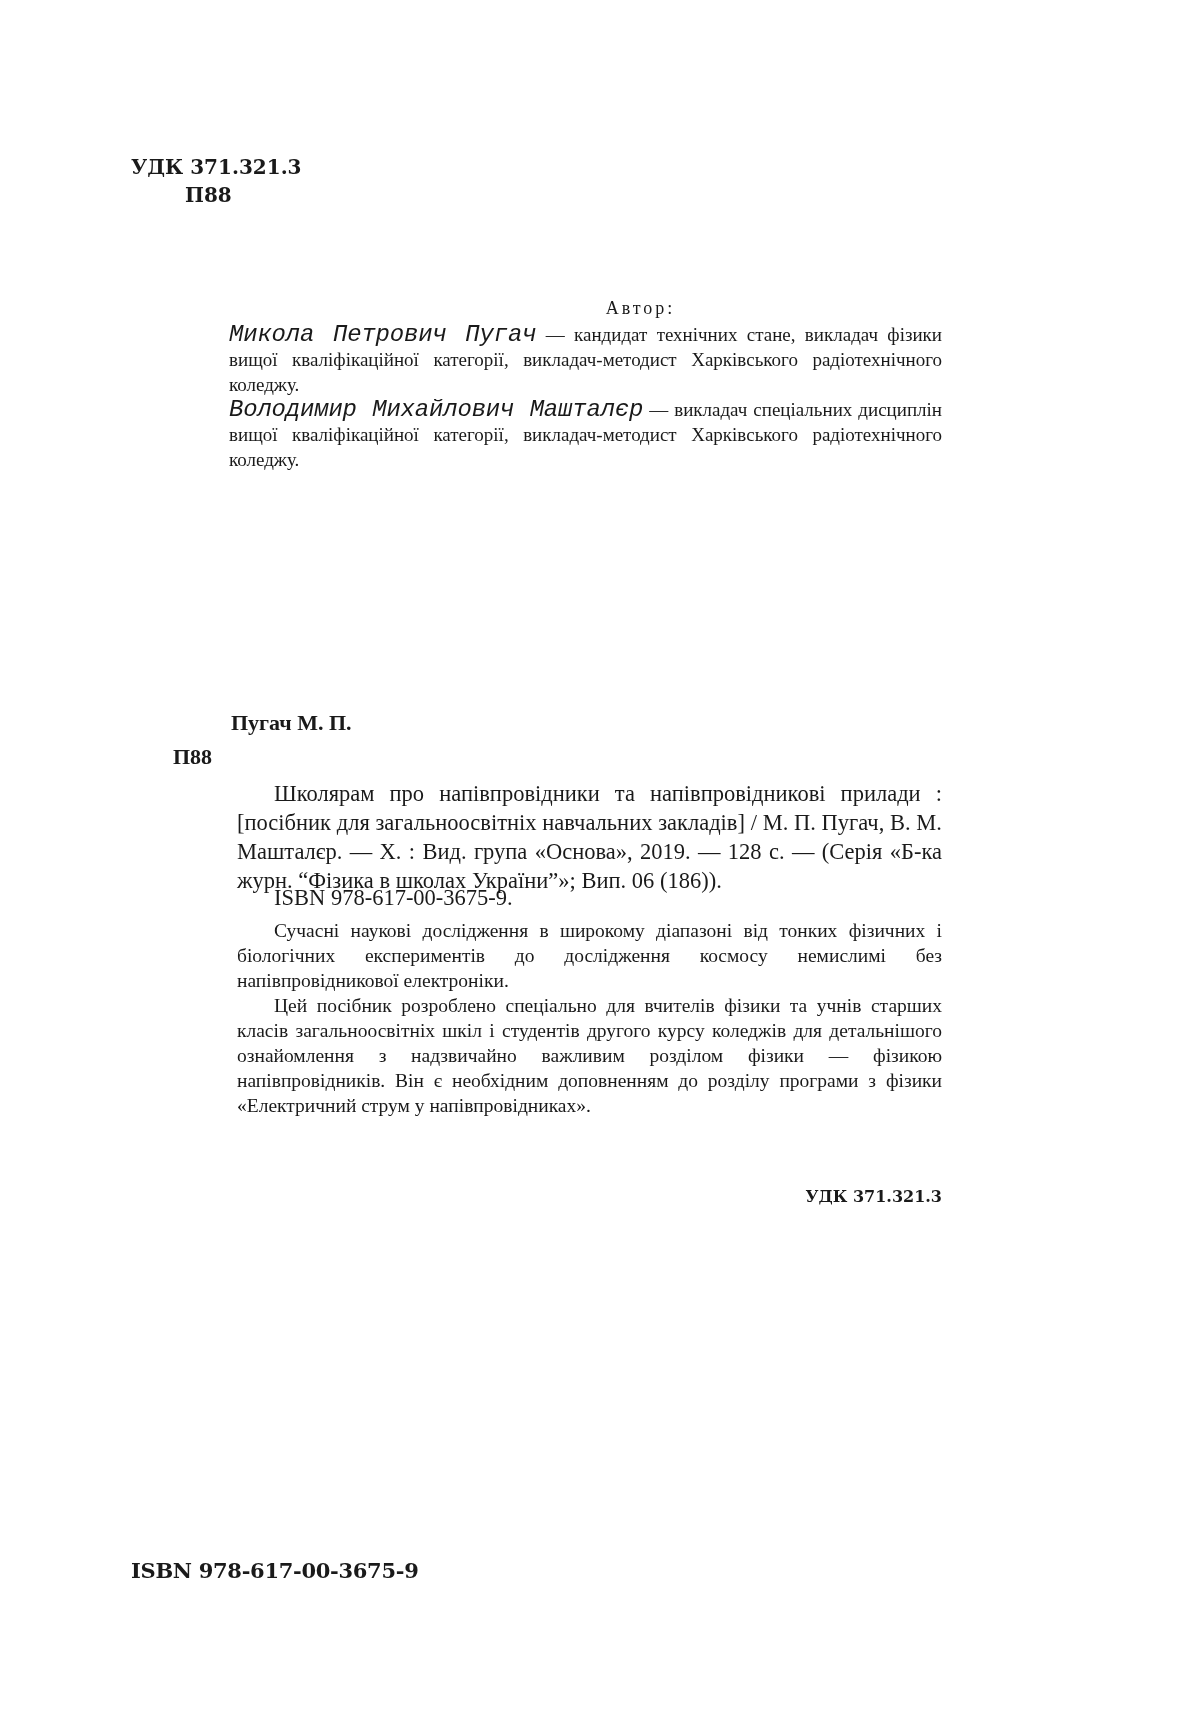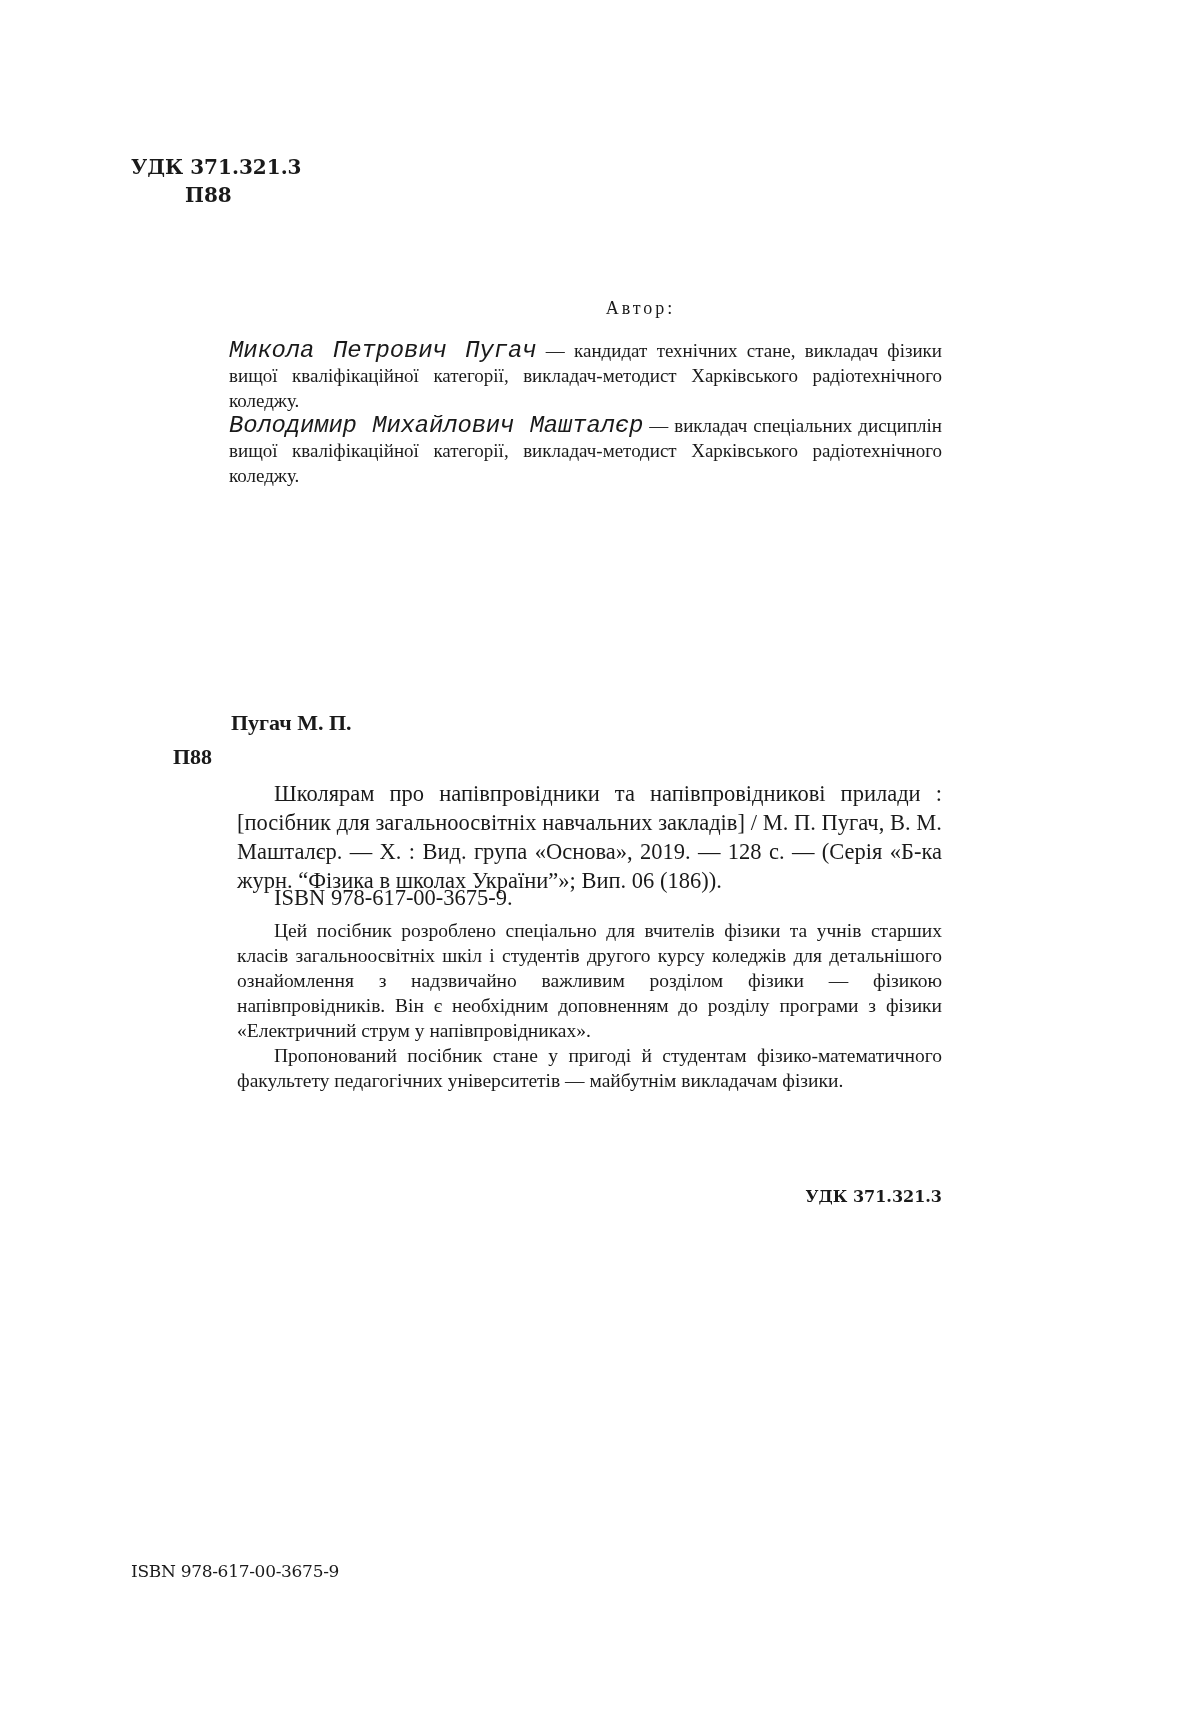--- a/index.html
+++ b/index.html
@@ -35,21 +35,21 @@
       width: 713px;
       font-family: "Liberation Serif", serif;
       font-size: 19px;
       line-height: 25px;
       text-align: justify;
     }
     .authors-heading {
       text-align: center;
       letter-spacing: 3px;
       font-size: 18px;
-      margin-bottom: 17px;
+      margin-bottom: 1px;
       padding-left: 110px;
     }
     .authors p {
       margin: 0;
       text-align: justify;
     }
     .author-name {
       font-family: Liberation Mono, monospace;
       font-style: italic;
       font-size: 24px;
@@ -116,22 +116,22 @@
       font-weight: bold;
       font-size: 16px;
       line-height: 22px;
     }
 
     
     .isbn-footer {
       left: 131px;
       top: 1557px;
       font-family: "DejaVu Serif", serif;
-      font-weight: normal;
-      font-size: 17px;
+      font-weight: bold;
+      font-size: 21px;
       line-height: 28px;
       letter-spacing: -0.3px;
     }
     .copyright-block {
       left: 497px;
       top: 1540px;
       font-family: "DejaVu Serif", serif;
       font-size: 17px;
       line-height: 28px;
     }
@@ -156,20 +156,20 @@
 </div>
 
 <div class="abs bib-author">Пугач М. П.</div>
 <div class="abs bib-code">П88</div>
 <div class="abs bib-body">
   <p>Школярам про напівпровідники та напівпровідникові прилади : [посібник для загальноосвітніх навчальних закладів] / М. П. Пугач, В. М. Машталєр. — Х. : Вид. група «Основа», 2019. — 128 с. — (Серія «Б-ка журн. “Фізика в школах України”»; Вип. 06 (186)).</p>
 </div>
 <div class="abs bib-isbn">ISBN 978-617-00-3675-9.</div>
 
 <div class="abs annotation">
+  <p>Сучасні наукові дослідження в широкому діапазоні від тонких фізичних і біологічних експериментів до дослідження космосу немислимі без напівпровідникової електроніки.</p>
   <p>Цей посібник розроблено спеціально для вчителів фізики та учнів старших класів загальноосвітніх шкіл і студентів другого курсу коледжів для детальнішого ознайомлення з надзвичайно важливим розділом фізики — фізикою напівпровідників. Він є необхідним доповненням до розділу програми з фізики «Електричний струм у напівпровідниках».</p>
-  <p>Пропонований посібник стане у пригоді й студентам фізико-математичного факультету педагогічних університетів — майбутнім викладачам фізики.</p>
 </div>
 <div class="abs udk-bottom">УДК 371.321.3</div>
 
 <div class="abs isbn-footer">ISBN 978-617-00-3675-9</div>
 <div class="abs copyright-block">
 </div>
 
 </body></html>

